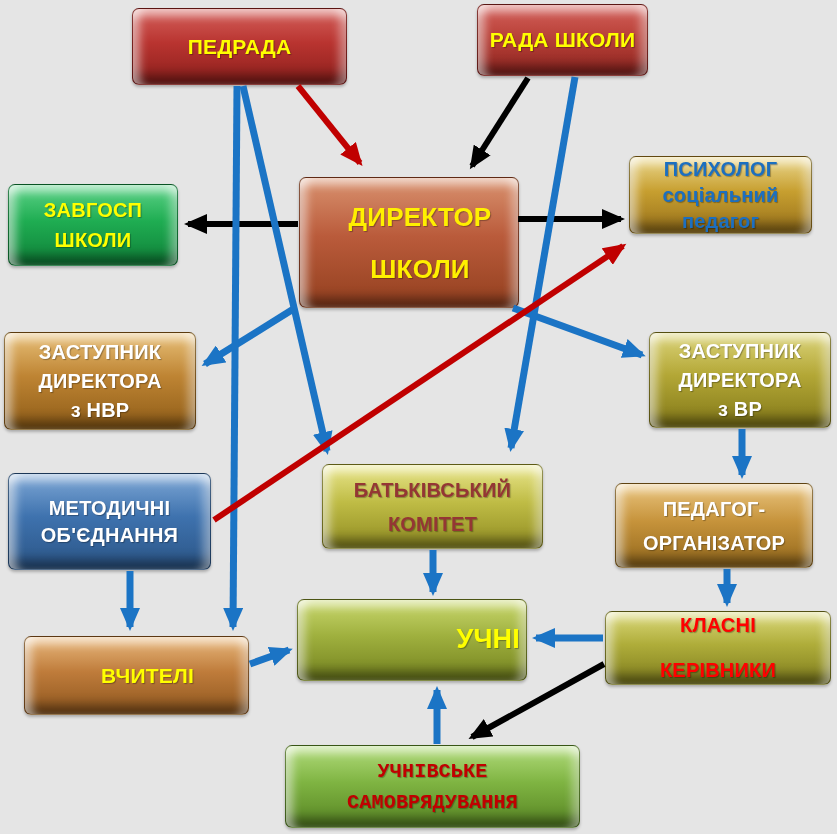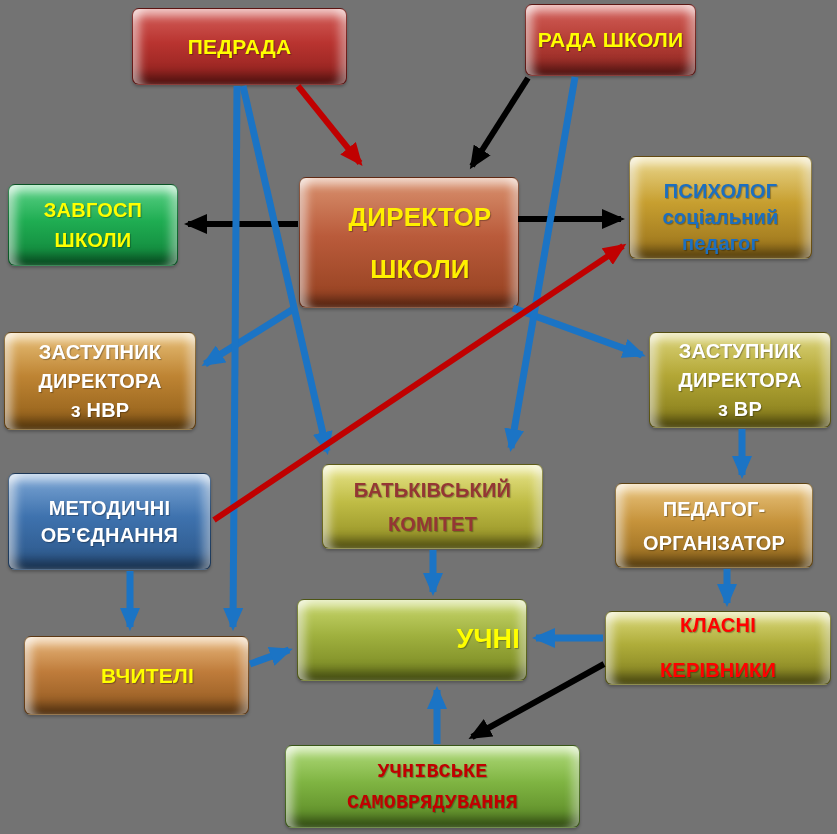--- a/index.html
+++ b/index.html
@@ -36,36 +36,36 @@
   .node-line { white-space: nowrap; }
   svg.edges {
     position: absolute;
     left: 0; top: 0;
     pointer-events: none;
   }
 </style>
 </head>
 <body>
 
-<div class="canvas" id="diagram" style="width: 837px; height: 834px; background: #737373;">
+<div class="canvas" id="diagram" style="width: 837px; height: 834px; background: #e5e5e5;">
     <div class="node" style="left: 132px; top: 8px; width: 215px; height: 77px; --hi: #D4615C; --mid: #B93430; --lo: #8C1F1C; color: rgb(255, 255, 0); font-size: 21px; line-height: 1.3;">
       <div class="node-line">ПЕДРАДА</div>
     </div>
-    <div class="node" style="left: 477px; top: 4px; width: 171px; height: 72px; --hi: #D4615C; --mid: #B94138; --lo: #8C2420; color: rgb(255, 255, 0); font-size: 21px; line-height: 1.3; margin-left: 48px;">
+    <div class="node" style="left: 477px; top: 4px; width: 171px; height: 72px; --hi: #D4615C; --mid: #B94138; --lo: #8C2420; color: rgb(255, 255, 0); font-size: 21px; line-height: 1.3;">
       <div class="node-line">РАДА ШКОЛИ</div>
     </div>
     <div class="node" style="left: 8px; top: 184px; width: 170px; height: 82px; --hi: #5ED389; --mid: #1FAD52; --lo: #0F8038; color: rgb(255, 255, 0); font-size: 20px; line-height: 1.5;">
       <div class="node-line">ЗАВГОСП</div>
       <div class="node-line">ШКОЛИ</div>
     </div>
     <div class="node" style="left: 299px; top: 177px; width: 220px; height: 131px; --hi: #D9926F; --mid: #BA5B3B; --lo: #93401F; color: rgb(255, 240, 0); font-size: 26px; line-height: 2; padding-left: 28px;">
       <div class="node-line">ДИРЕКТОР</div>
       <div class="node-line">ШКОЛИ</div>
     </div>
-    <div class="node" style="left: 629px; top: 156px; width: 183px; height: 103px; --hi: #EBD88F; --mid: #C79F30; --lo: #97701A; color: rgb(28, 111, 192); font-size: 20px; line-height: 1.3; justify-content: flex-end;">
+    <div class="node" style="left: 629px; top: 156px; width: 183px; height: 78px; --hi: #EBD88F; --mid: #C79F30; --lo: #97701A; color: rgb(28, 111, 192); font-size: 20px; line-height: 1.3;">
       <div class="node-line">ПСИХОЛОГ</div>
       <div class="node-line">соціальний</div>
       <div class="node-line">педагог</div>
     </div>
     <div class="node" style="left: 4px; top: 332px; width: 192px; height: 98px; --hi: #E8C078; --mid: #BE8433; --lo: #8E5C17; color: rgb(255, 255, 255); font-size: 20px; line-height: 1.45;">
       <div class="node-line">ЗАСТУПНИК</div>
       <div class="node-line">ДИРЕКТОРА</div>
       <div class="node-line">з НВР</div>
     </div>
     <div class="node" style="left: 649px; top: 332px; width: 182px; height: 96px; --hi: #DCD47A; --mid: #B3A736; --lo: #827818; color: rgb(255, 255, 255); font-size: 20px; line-height: 1.45;">

